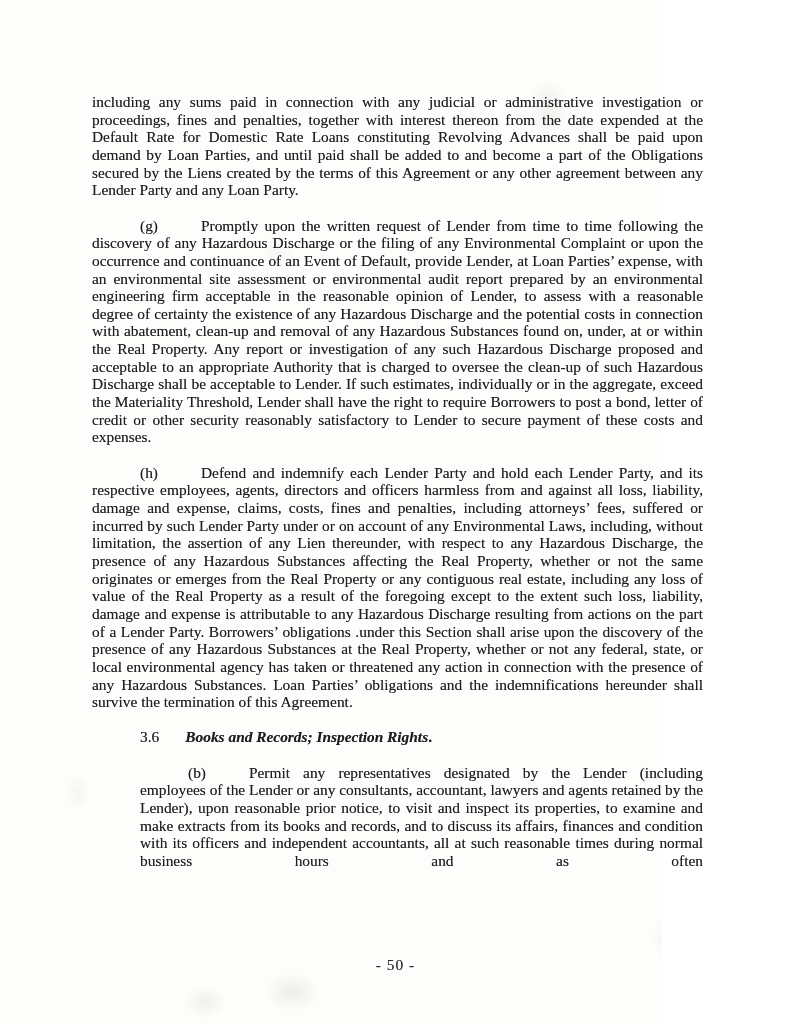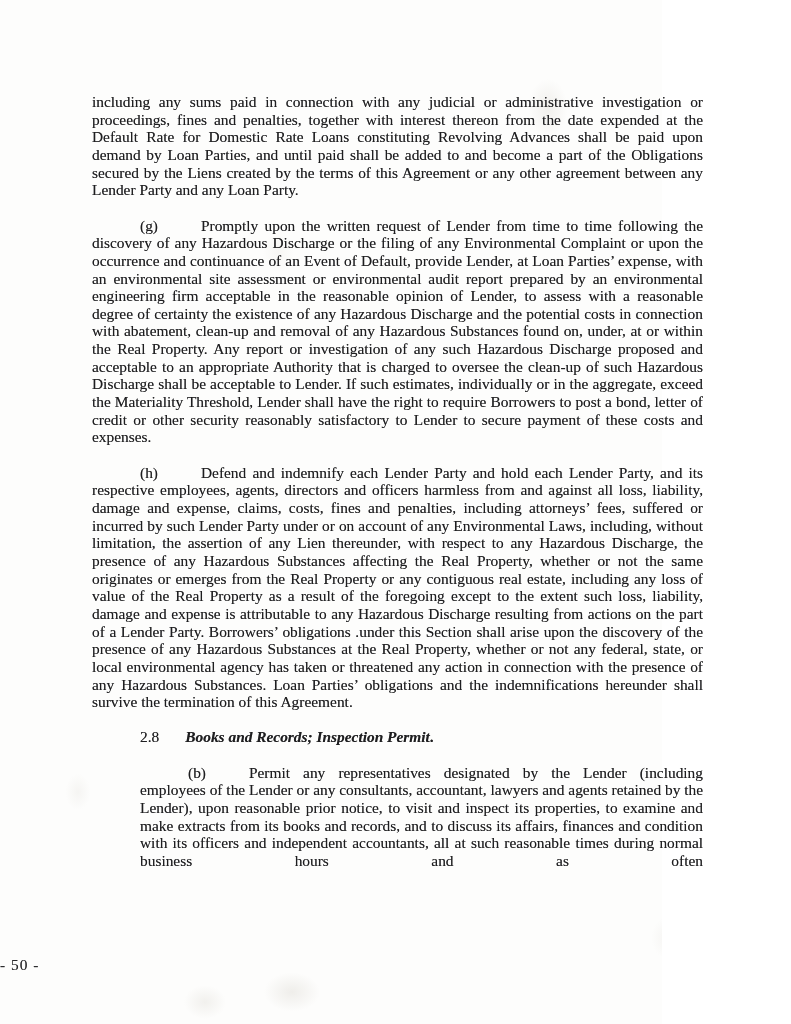--- a/index.html
+++ b/index.html
@@ -51,39 +51,40 @@
   .hgap   { display: inline-block; width: 26px; }
   p.heading { text-indent: 48px; }
   .htitle { font-weight: 700; font-style: italic; }
   .hsuffix { font-weight: 700; }
   p.cutoff { text-align-last: justify; margin-bottom: 0; margin-left: 48px; }
   .footer {
     position: absolute;
     top: 956px;
     left: 0;
     width: 791px;
+    text-align: center;
     font-size: 15.4px;
     letter-spacing: 1px;
     color: #2a2a2c;
     text-shadow: 0 0 0.5px rgba(25,25,28,0.5);
   }
 </style>
 </head>
 <body>
 
 <div class="page">
   <div class="content">
 
     <p class="para">including any sums paid in connection with any judicial or administrative investigation or proceedings, fines and penalties, together with interest thereon from the date expended at the Default Rate for Domestic Rate Loans constituting Revolving Advances shall be paid upon demand by Loan Parties, and until paid shall be added to and become a part of the Obligations secured by the Liens created by the terms of this Agreement or any other agreement between any Lender Party and any Loan Party.</p>
 
     <p class="para indent"><span class="plabel">(g)</span><span class="tabgap"></span><span class="ptext">Promptly upon the written request of Lender from time to time following the discovery of any Hazardous Discharge or the filing of any Environmental Complaint or upon the occurrence and continuance of an Event of Default, provide Lender, at Loan Parties’ expense, with an environmental site assessment or environmental audit report prepared by an environmental engineering firm acceptable in the reasonable opinion of Lender, to assess with a reasonable degree of certainty the existence of any Hazardous Discharge and the potential costs in connection with abatement, clean-up and removal of any Hazardous Substances found on, under, at or within the Real Property.  Any report or investigation of any such Hazardous Discharge proposed and acceptable to an appropriate Authority that is charged to oversee the clean-up of such Hazardous Discharge shall be acceptable to Lender.  If such estimates, individually or in the aggregate, exceed the Materiality Threshold, Lender shall have the right to require Borrowers to post a bond, letter of credit or other security reasonably satisfactory to Lender to secure payment of these costs and expenses.</span></p>
 
     <p class="para indent"><span class="plabel">(h)</span><span class="tabgap"></span><span class="ptext">Defend and indemnify each Lender Party and hold each Lender Party, and its respective employees, agents, directors and officers harmless from and against all loss, liability, damage and expense, claims, costs, fines and penalties, including attorneys’ fees, suffered or incurred by such Lender Party under or on account of any Environmental Laws, including, without limitation, the assertion of any Lien thereunder, with respect to any Hazardous Discharge, the presence of any Hazardous Substances affecting the Real Property, whether or not the same originates or emerges from the Real Property or any contiguous real estate, including any loss of value of the Real Property as a result of the foregoing except to the extent such loss, liability, damage and expense is attributable to any Hazardous Discharge resulting from actions on the part of a Lender Party.  Borrowers’ obligations .under this Section shall arise upon the discovery of the presence of any Hazardous Substances at the Real Property, whether or not any federal, state, or local environmental agency has taken or threatened any action in connection with the presence of any Hazardous Substances.  Loan Parties’ obligations and the indemnifications hereunder shall survive the termination of this Agreement.</span></p>
 
-    <p class="heading"><span class="hnum">2.8</span><span class="hgap"></span><span class="htitle">Books and Records; Inspection Permit</span><span class="hsuffix">.</span></p>
+    <p class="heading"><span class="hnum">3.6</span><span class="hgap"></span><span class="htitle">Books and Records; Inspection Rights</span><span class="hsuffix">.</span></p>
 
 
     <p class="para indent cutoff"><span class="plabel">(b)</span><span class="tabgap"></span><span class="ptext">Permit any representatives designated by the Lender (including employees of the Lender or any consultants, accountant, lawyers and agents retained by the Lender), upon reasonable prior notice, to visit and inspect its properties, to examine and make extracts from its books and records, and to discuss its affairs, finances and condition with its officers and independent accountants, all at such reasonable times during normal business hours and as often</span></p>
 
   </div>
 
   <div class="footer">- 50 -</div>
 </div>
 
 </body></html>

